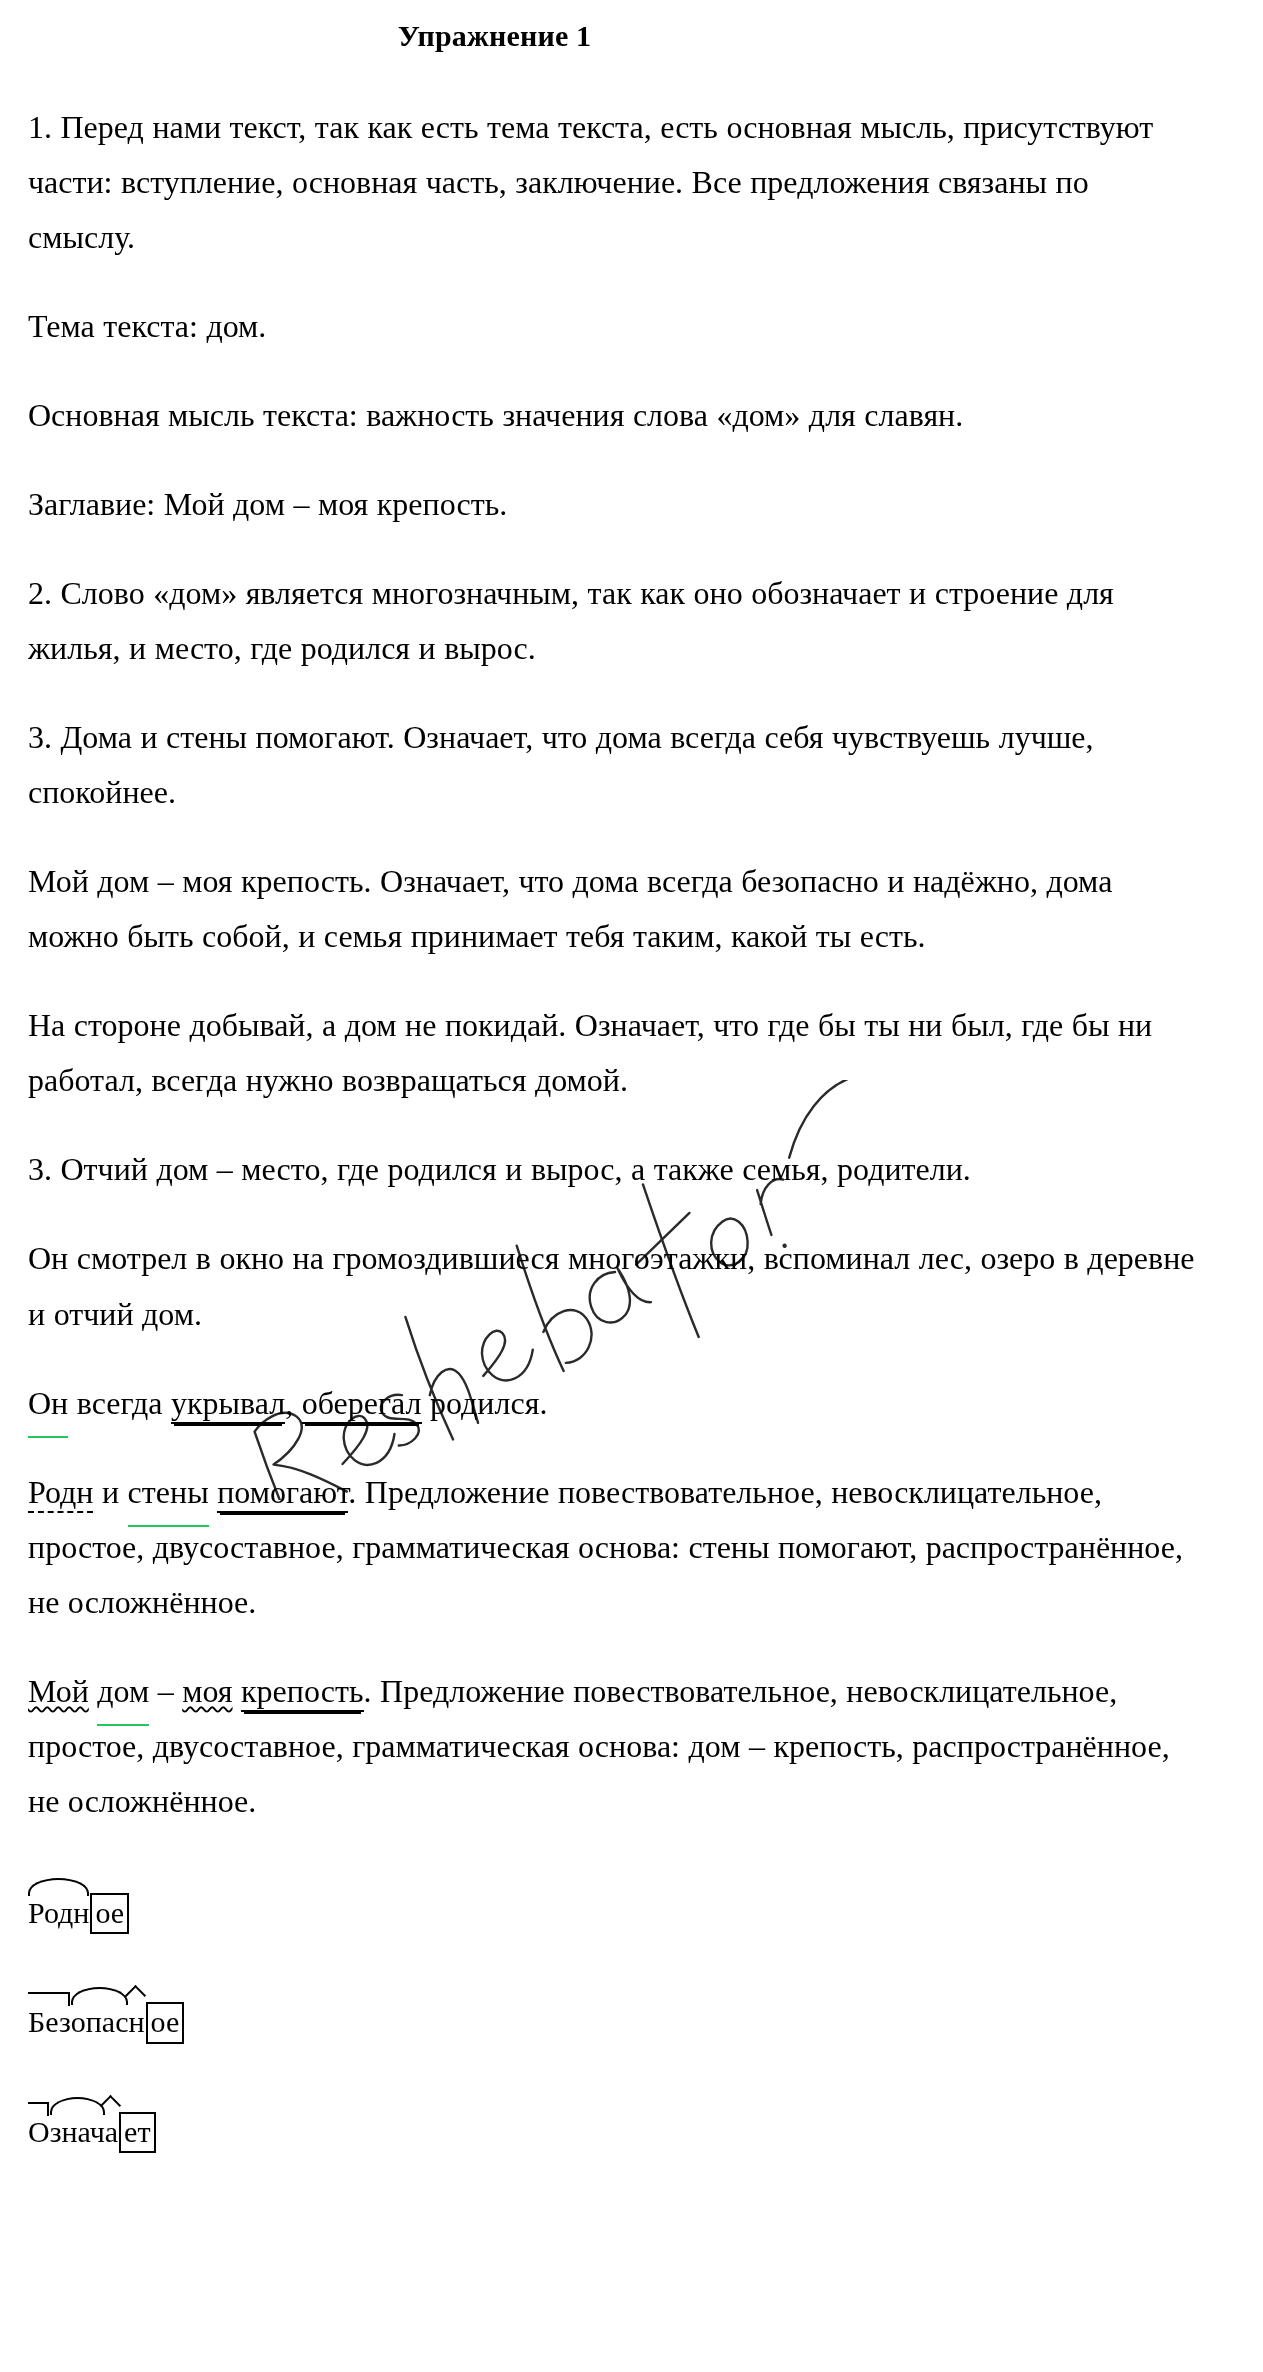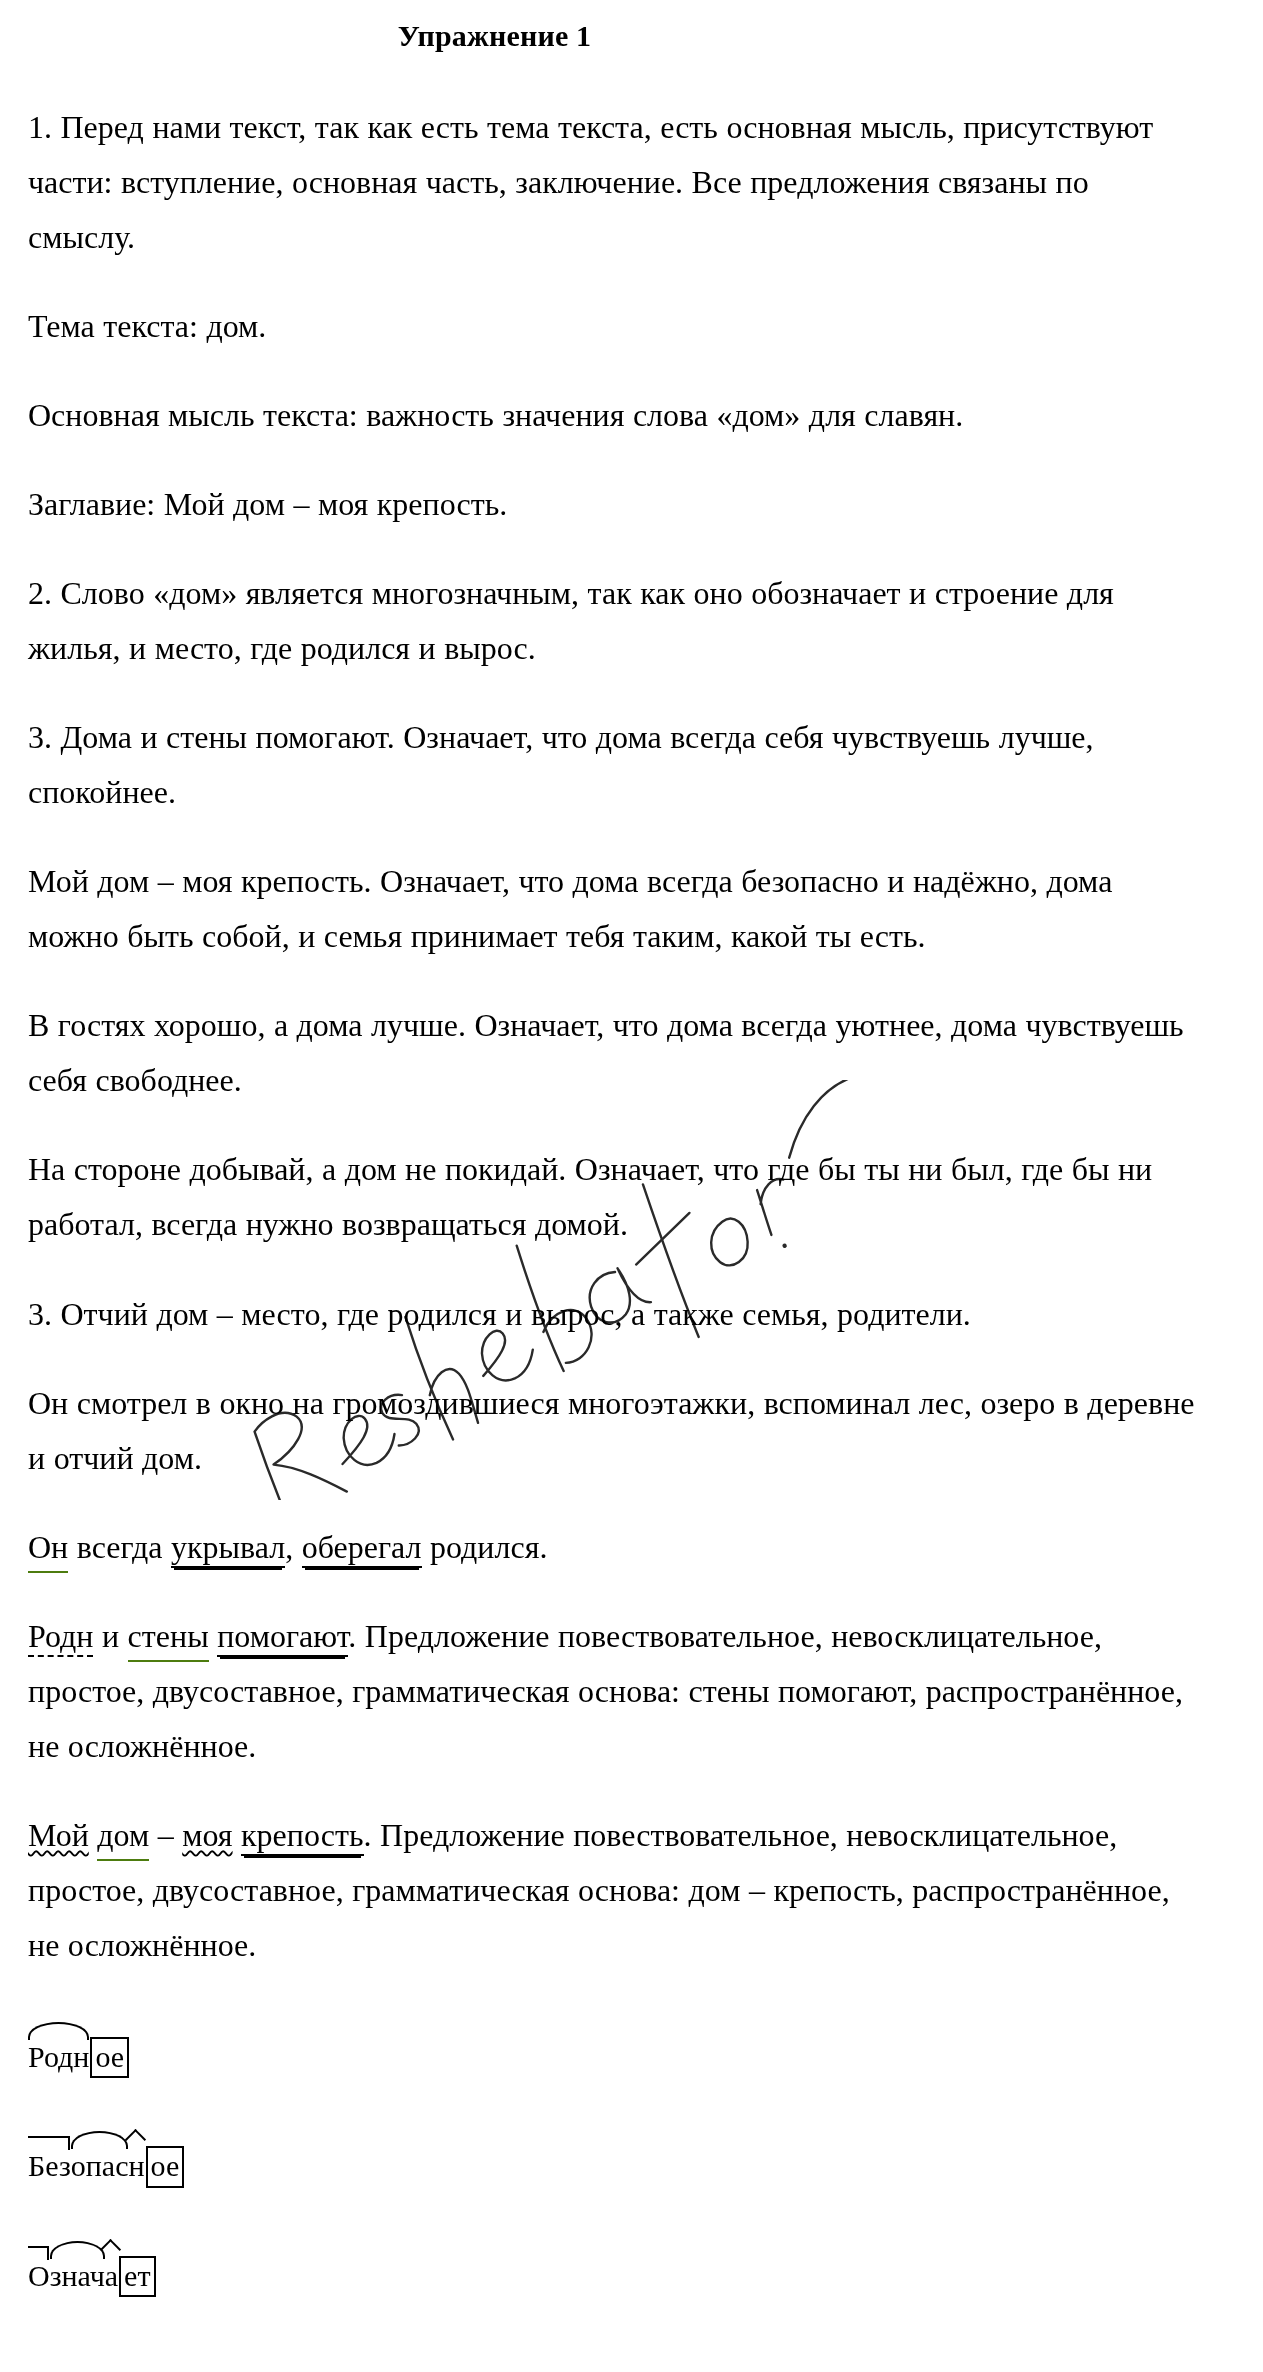--- a/index.html
+++ b/index.html
@@ -41,22 +41,22 @@
   p.para {
     font-size: 32px;
     line-height: 1.72;
     margin: 0 0 34px 0;
     text-align: left;
     max-width: 1175px;
     word-spacing: 0.5px;
   }
   
   .u-subject {           
-    border-bottom: 2px solid #4d7c0f;
-    padding-bottom: 6px;
+    border-bottom: 2px solid #22c55e;
+    padding-bottom: 15px;
   }
   .u-predicate {         
     border-bottom: 2px solid #000;
     box-shadow: 0 5px 0 -3px #000;
     padding-bottom: 1px;
   }
   .u-wavy {              
     text-decoration: underline;
     text-decoration-style: wavy;
     text-decoration-thickness: 1.5px;
@@ -182,21 +182,20 @@
 
     <h1 class="title">Упражнение 1</h1>
 
     <p class="para">1. Перед нами текст, так как есть тема текста, есть основная мысль, присутствуют части: вступление, основная часть, заключение. Все предложения связаны по смыслу.</p>
     <p class="para">Тема текста: дом.</p>
     <p class="para">Основная мысль текста: важность значения слова «дом» для славян.</p>
     <p class="para">Заглавие: Мой дом – моя крепость.</p>
     <p class="para">2. Слово «дом» является многозначным, так как оно обозначает и строение для жилья, и место, где родился и вырос.</p>
     <p class="para">3. Дома и стены помогают. Означает, что дома всегда себя чувствуешь лучше, спокойнее.</p>
     <p class="para">Мой дом – моя крепость. Означает, что дома всегда безопасно и надёжно, дома можно быть собой, и семья принимает тебя таким, какой ты есть.</p>
-    <p class="para">В гостях хорошо, а дома лучше. Означает, что дома всегда уютнее, дома чувствуешь себя свободнее.</p>
     <p class="para">На стороне добывай, а дом не покидай. Означает, что где бы ты ни был, где бы ни работал, всегда нужно возвращаться домой.</p>
     <p class="para">3. Отчий дом – место, где родился и вырос, а также семья, родители.</p>
     <p class="para">Он смотрел в окно на громоздившиеся многоэтажки, вспоминал лес, озеро в деревне и отчий дом.</p>
 
     <p class="para marked"><span class="u-subject">Он</span><span> всегда </span><span class="u-predicate">укрывал</span><span>, </span><span class="u-predicate">оберегал</span><span> родился.</span></p>
     <p class="para marked"><span class="u-dotted">Родн</span><span> и </span><span class="u-subject">стены</span><span> </span><span class="u-predicate">помогают</span><span>. Предложение повествовательное, невосклицательное, простое, двусоставное, грамматическая основа: стены помогают, распространённое, не осложнённое.</span></p>
     <p class="para marked"><span class="u-wavy">Мой</span><span> </span><span class="u-subject">дом</span><span> – </span><span class="u-wavy">моя</span><span> </span><span class="u-predicate">крепость</span><span>. Предложение повествовательное, невосклицательное, простое, двусоставное, грамматическая основа: дом – крепость, распространённое, не осложнённое.</span></p>
 
     <div class="morph-list">
       <div class="morph-row"><span class="morph-word"><span class="seg root">Родн</span><span class="seg ending">ое</span></span></div>

